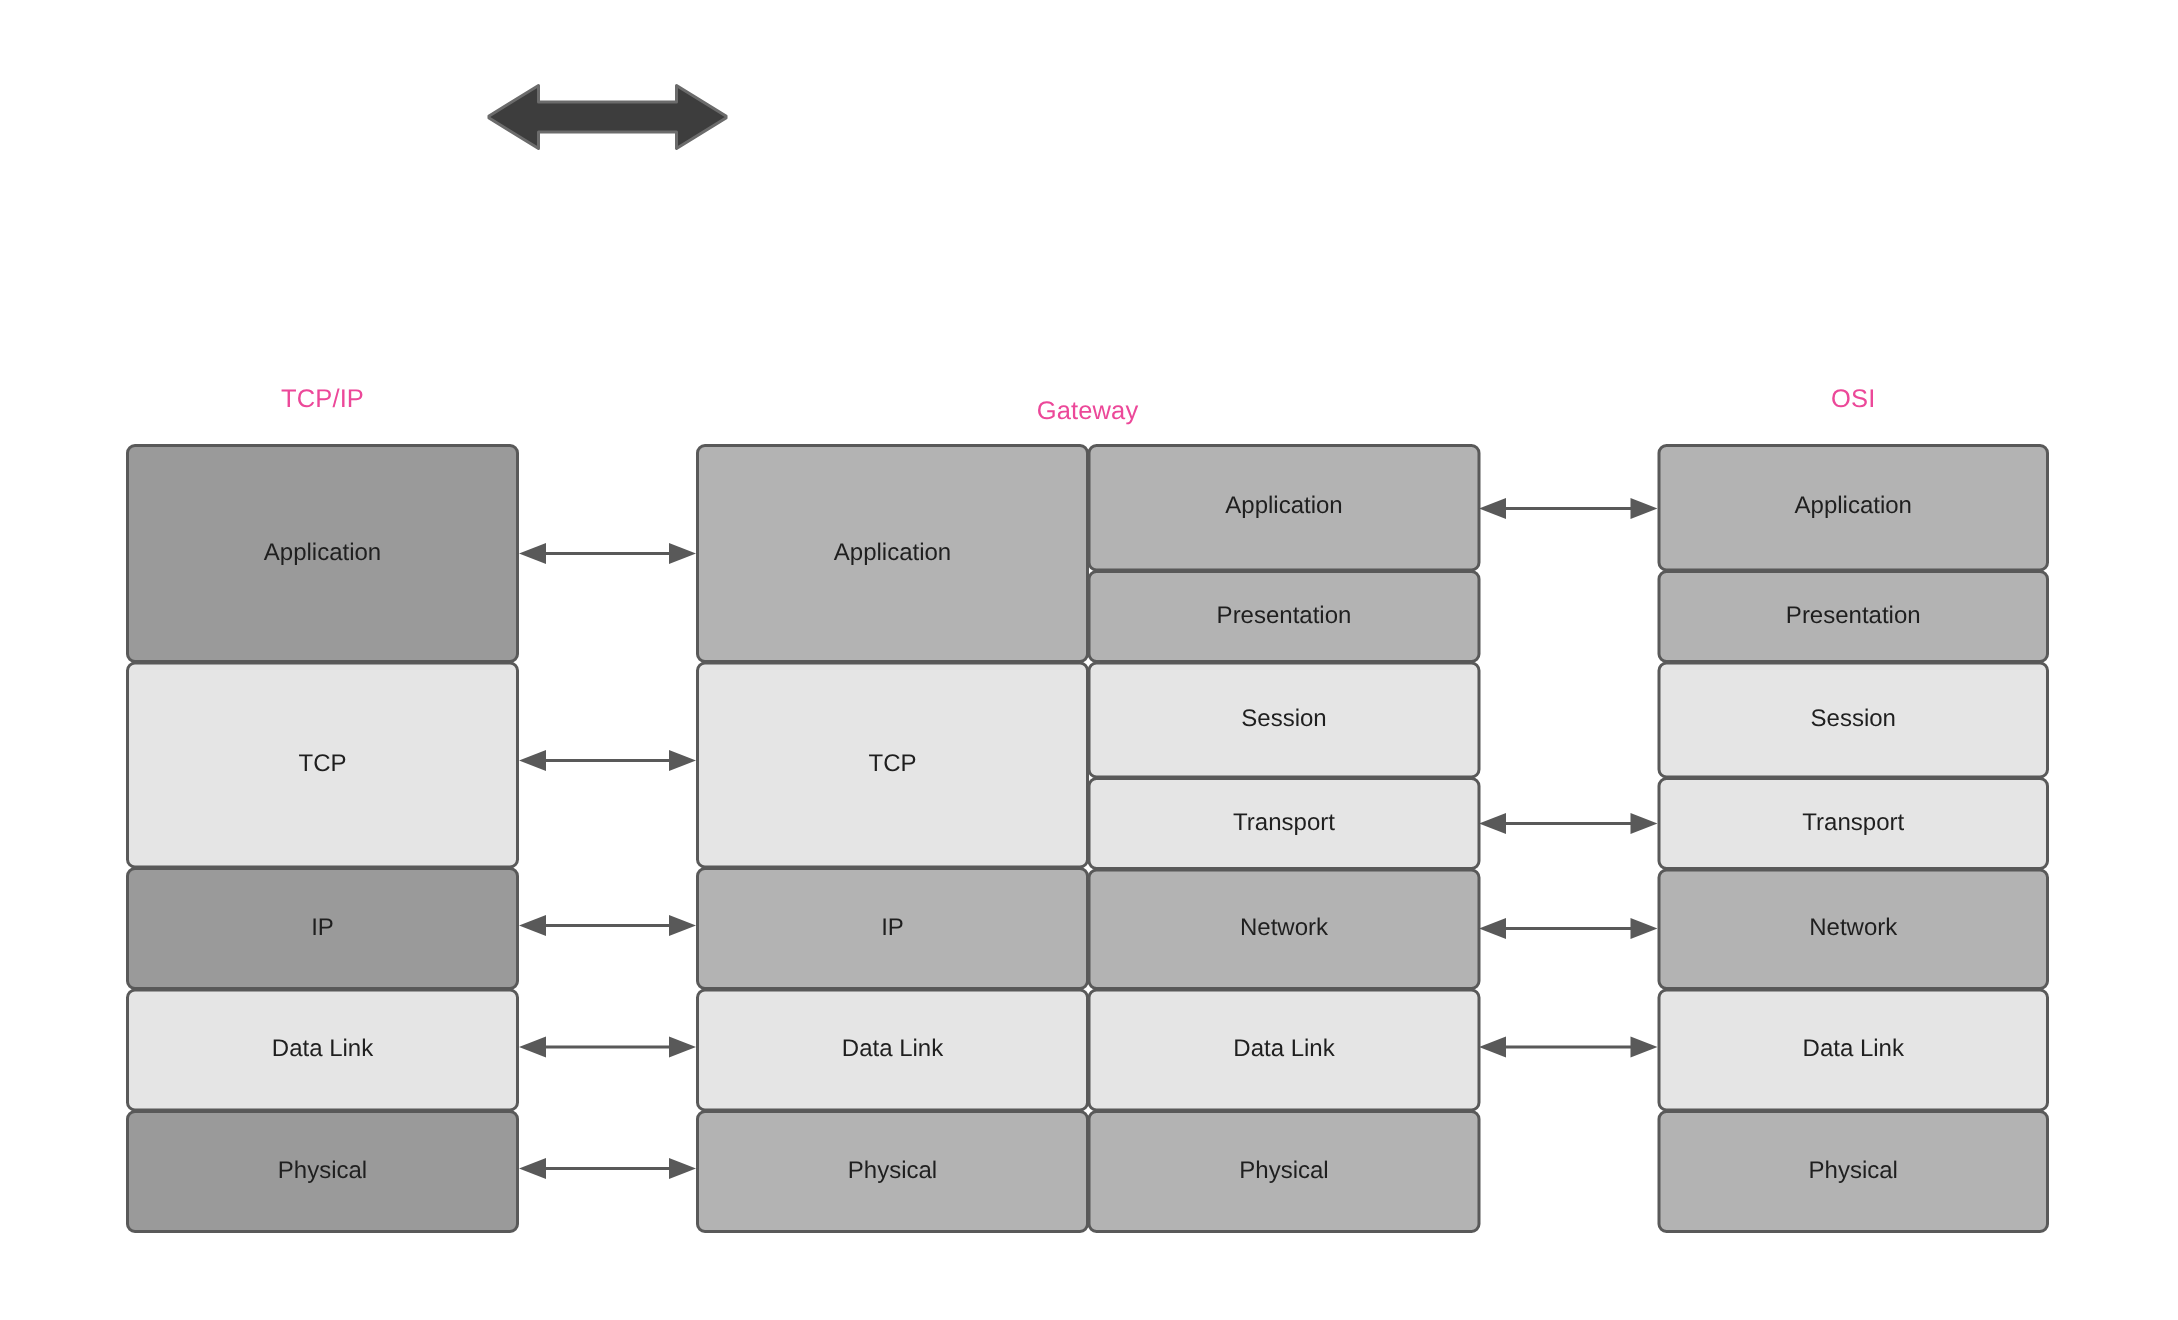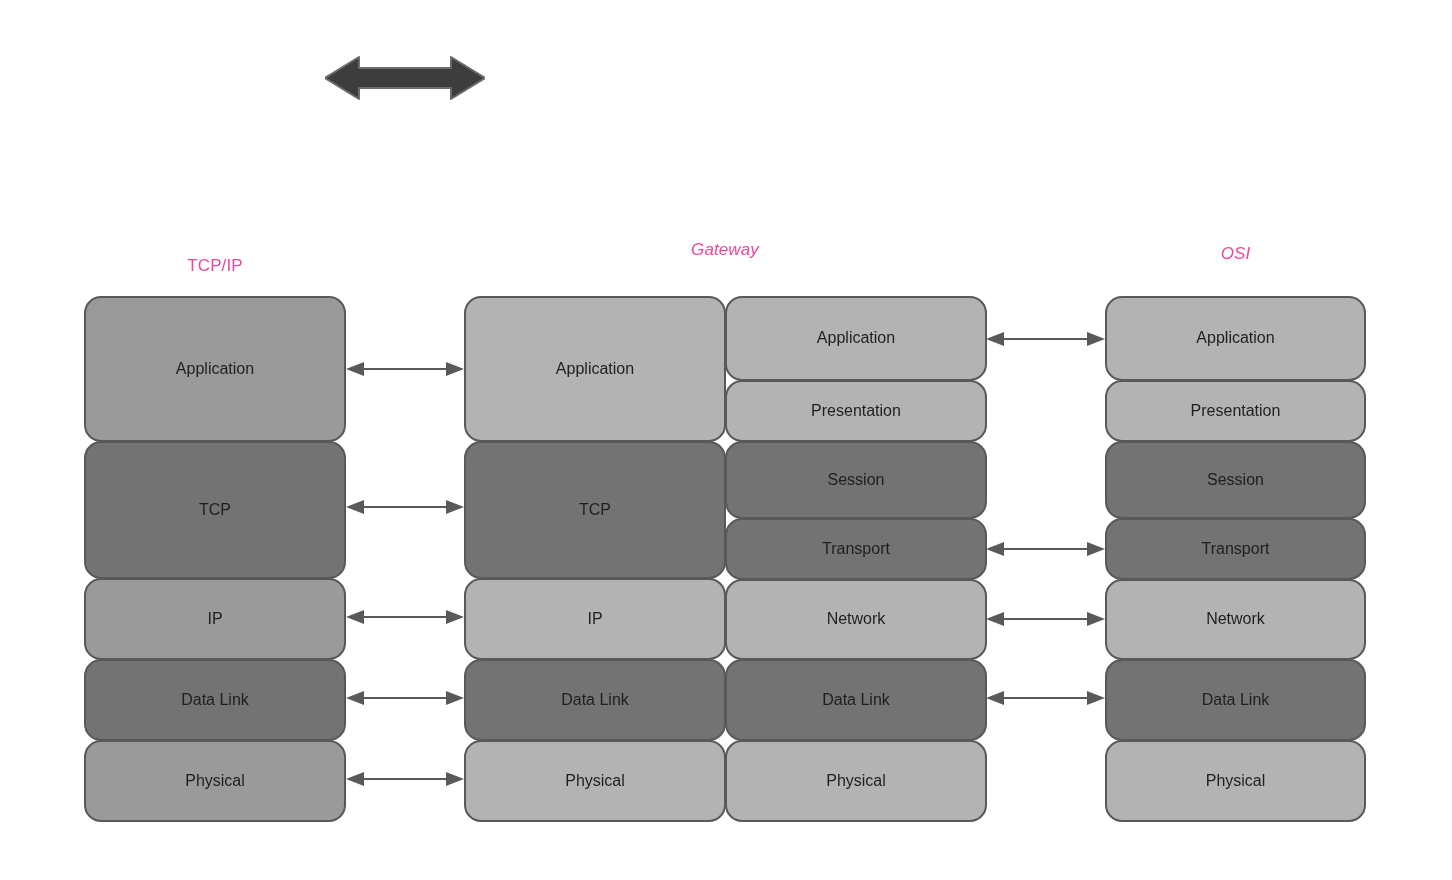--- a/index.html
+++ b/index.html
@@ -42,31 +42,31 @@
   }
 
   
   .stack {
     position: absolute;
   }
   .layer {
     position: absolute;
     box-sizing: border-box;
     border: 2px solid #595959;
-    border-radius: 17px;
+    border-radius: 6px;
     display: flex;
     align-items: center;
     justify-content: center;
     font-size: 16px;
     color: #1f1f1f;
     text-align: center;
     line-height: 1.15;
     white-space: nowrap;
   }
-  .fill-white  { background: #737373; }
+  .fill-white  { background: #e5e5e5; }
   .fill-gray   { background: #b3b3b3; }
   .fill-dgray  { background: #9a9a9a; }
 
   
   .connector {
     position: absolute;
     height: 22px;
   }
   .connector svg { display: block; }
 </style>
@@ -75,22 +75,22 @@
 
 <div id="canvas">
 
   <div class="block-arrow">
     <svg width="160" height="46" viewBox="0 0 160 46">
       <polygon points="0,23 34,2 34,13 126,13 126,2 160,23 126,44 126,33 34,33 34,44" fill="#3d3d3d" stroke="#6b6b6b" stroke-width="2" stroke-linejoin="round"></polygon>
     </svg>
   </div>
 
   <div class="col-title" style="left:84px; top:256px; width:262px;">TCP/IP</div>
-  <div class="col-title" style="left:464px; top:240px; width:522px;font-style:italic;">Gateway</div>
-  <div class="col-title" style="left:1105px; top:244px; width:261px;font-style:italic;">OSI</div>
+  <div class="col-title" style="left:464px; top:264px; width:522px;">Gateway</div>
+  <div class="col-title" style="left:1105px; top:256px; width:261px;">OSI</div>
 
   <div class="stack">
     <div class="layer fill-dgray" style="left:84px; top:296px; width:262px; height:146px;">Application</div>
     <div class="layer fill-white" style="left:84px; top:441px; width:262px; height:138px;">TCP</div>
     <div class="layer fill-dgray" style="left:84px; top:578px; width:262px; height:82px;">IP</div>
     <div class="layer fill-white" style="left:84px; top:659px; width:262px; height:82px;">Data Link</div>
     <div class="layer fill-dgray" style="left:84px; top:740px; width:262px; height:82px;">Physical</div>
   </div>
 
   <div class="stack">

